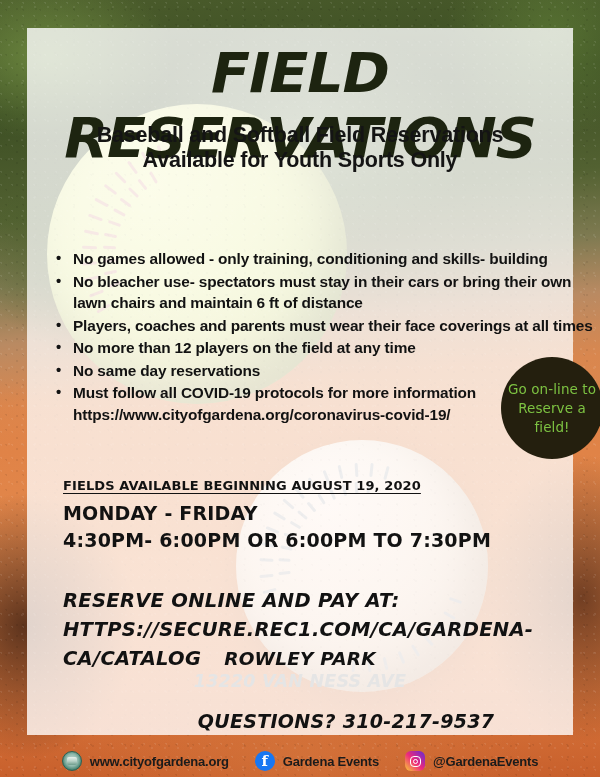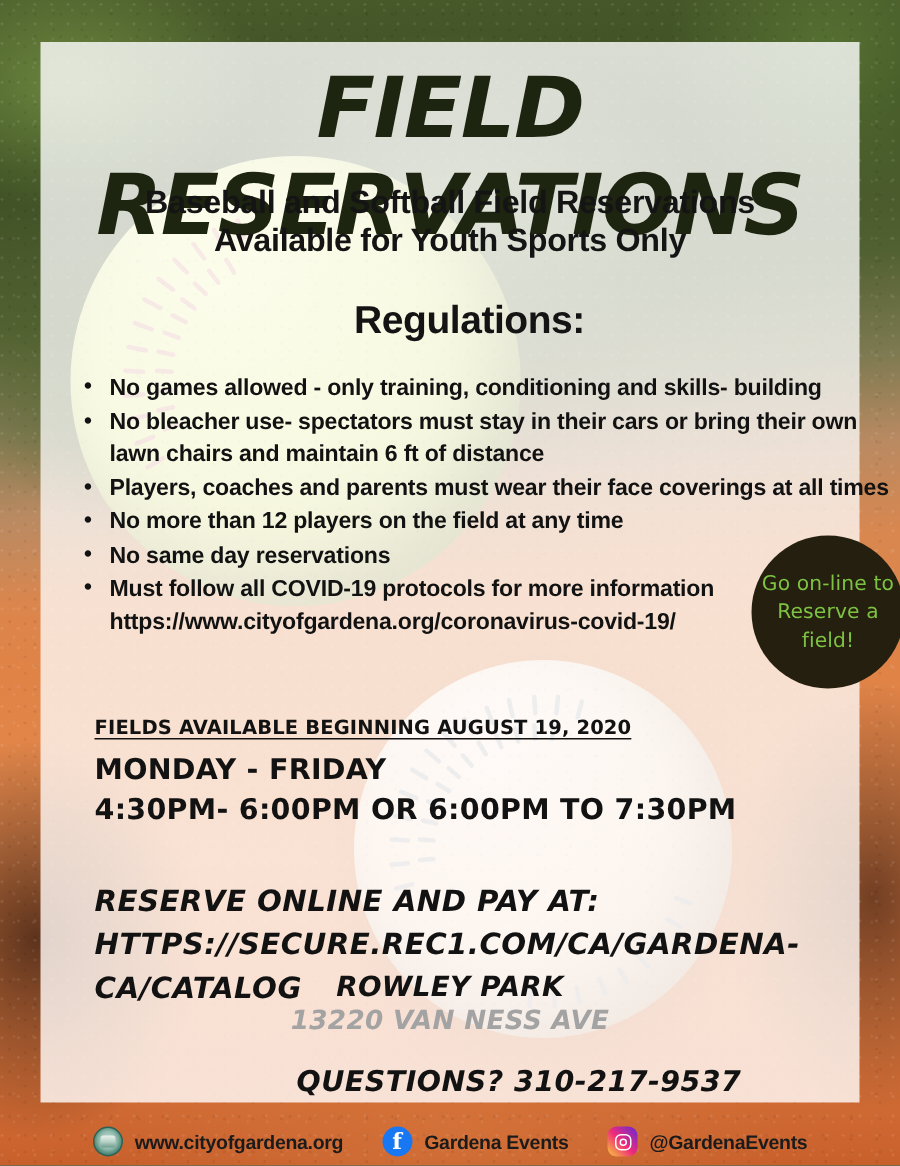--- a/index.html
+++ b/index.html
@@ -136,21 +136,21 @@
   }
 
   .parks{position:absolute;left:0;top:620px;width:546px;display:flex;}
   .park{flex:1;text-align:center;}
   .park .nm{
     font-family:"DejaVu Sans",sans-serif;
     font-weight:700;font-style:italic;font-size:18.5px;color:#121212;letter-spacing:.2px;
   }
   .park .ad{
     font-family:"DejaVu Sans",sans-serif;
-    font-weight:700;font-style:italic;font-size:17.5px;color:#a3a3a3;letter-spacing:.2px;margin-top:2px;
+    font-weight:700;font-style:italic;font-size:17.5px;color:#e5e5e5;letter-spacing:.2px;margin-top:2px;
   }
   .questions{
     position:absolute;top:682px;left:0;width:546px;text-align:center;
     font-family:"DejaVu Sans",sans-serif;
     font-weight:700;font-style:italic;font-size:19px;color:#121212;letter-spacing:.3px;padding-left:46px;
   }
 
   
   .footer{
     position:absolute;left:0;bottom:0;width:600px;height:32px;
@@ -267,21 +267,20 @@
 
   <div class="content">
 
     <div class="title">FIELD RESERVATIONS</div>
 
     <div class="sub sub1">
       <div>Baseball and Softball Field Reservations</div>
       <div>Available for Youth Sports Only</div>
     </div>
 
-    <div class="regs-head">Regulations:</div>
 
     <ul class="rules">
       <li>No games allowed - only training, conditioning and skills- building</li>
       <li>No bleacher use- spectators must stay in their cars or bring their own lawn chairs and maintain 6 ft of distance</li>
       <li>Players, coaches and parents must wear their face coverings at all times</li>
       <li>No more than 12 players on the field at any time</li>
       <li>No same day reservations</li>
       <li>Must follow all COVID-19 protocols for more information https://www.cityofgardena.org/coronavirus-covid-19/</li>
     </ul>
 

